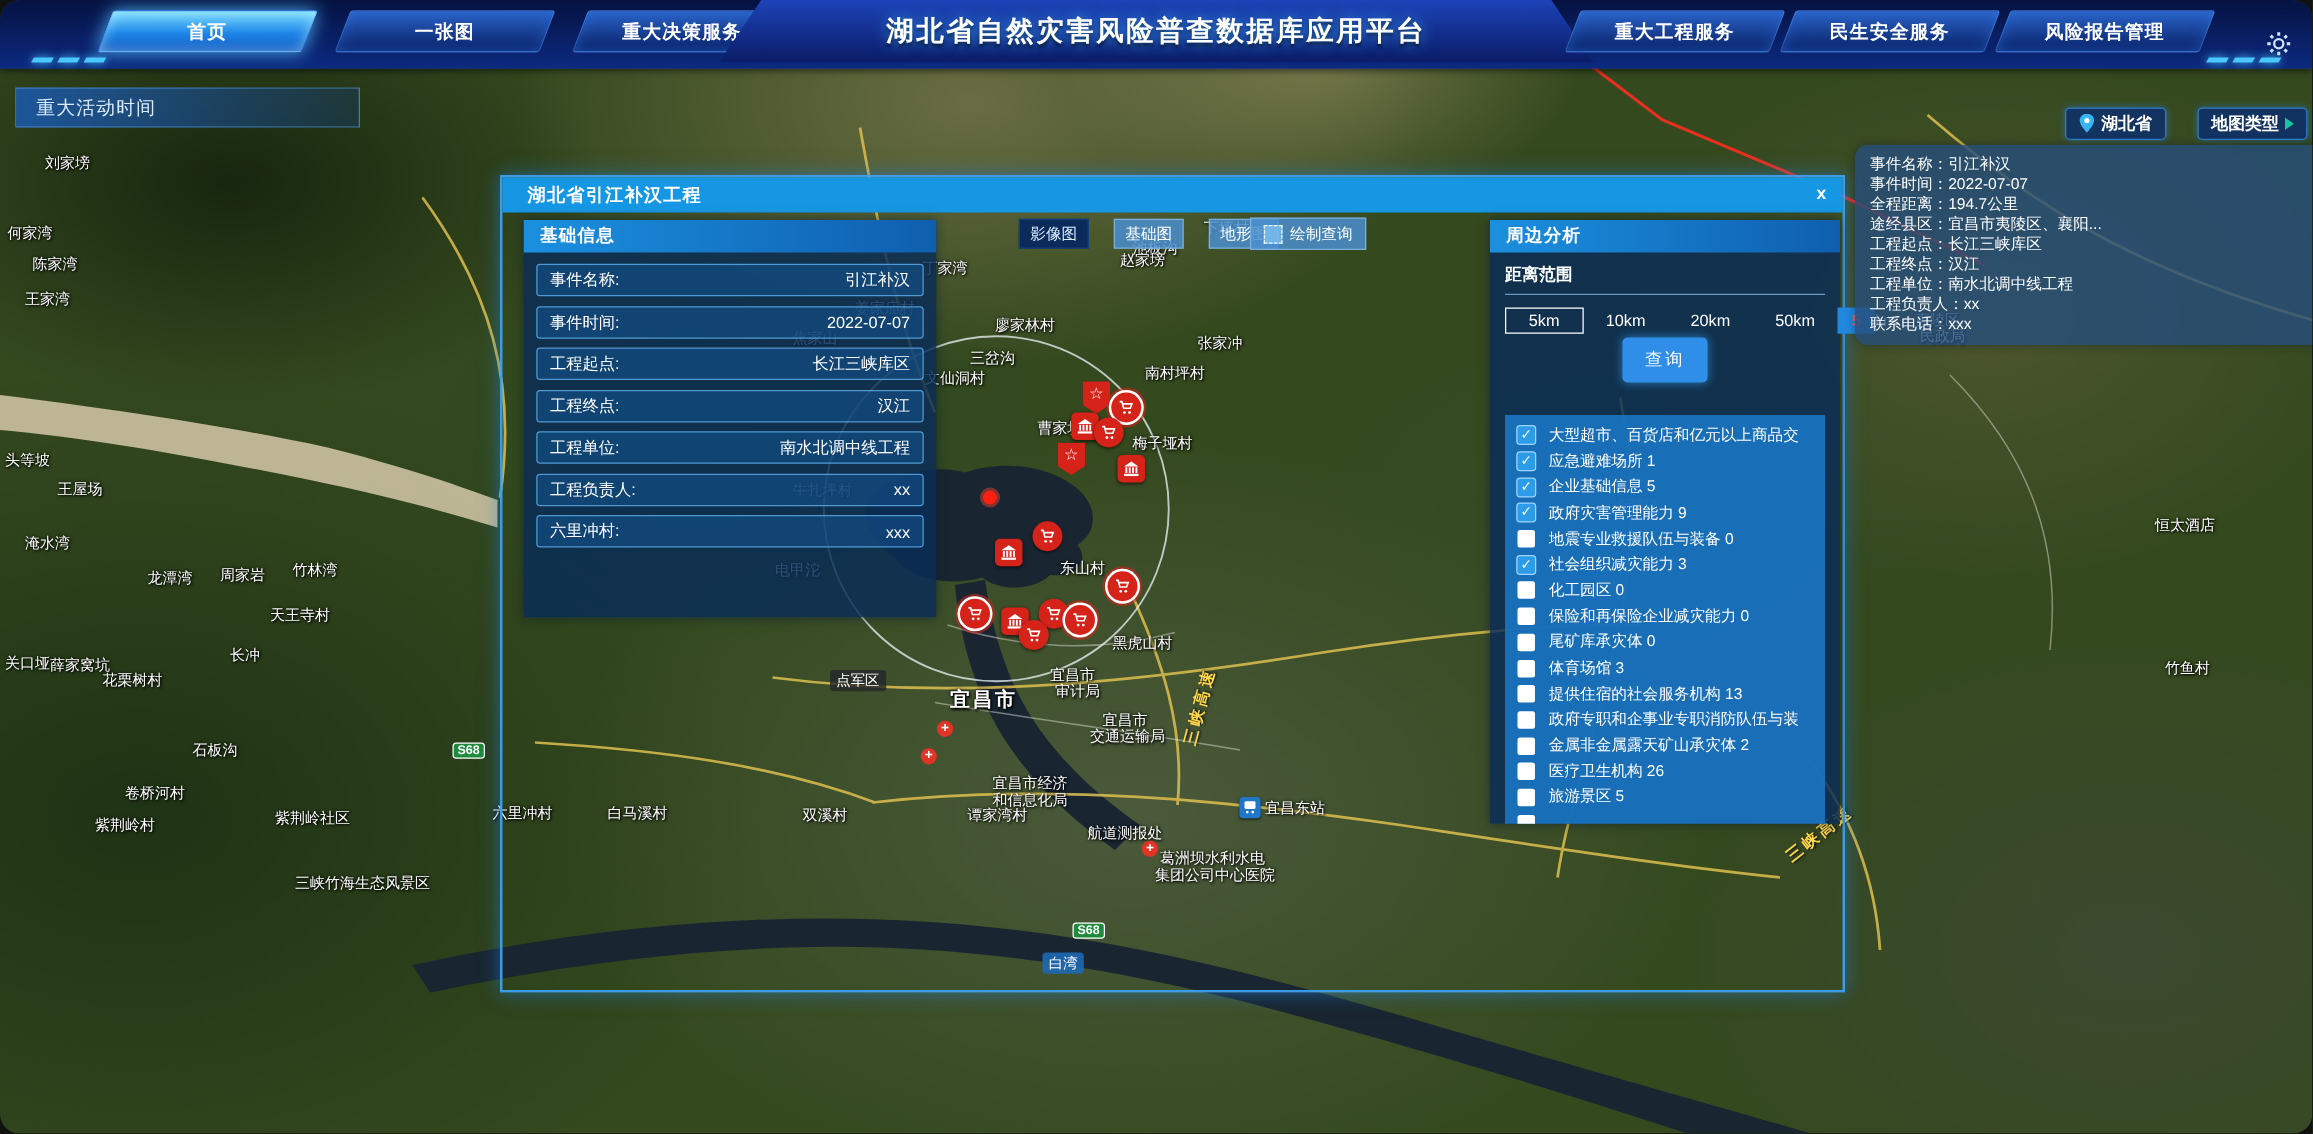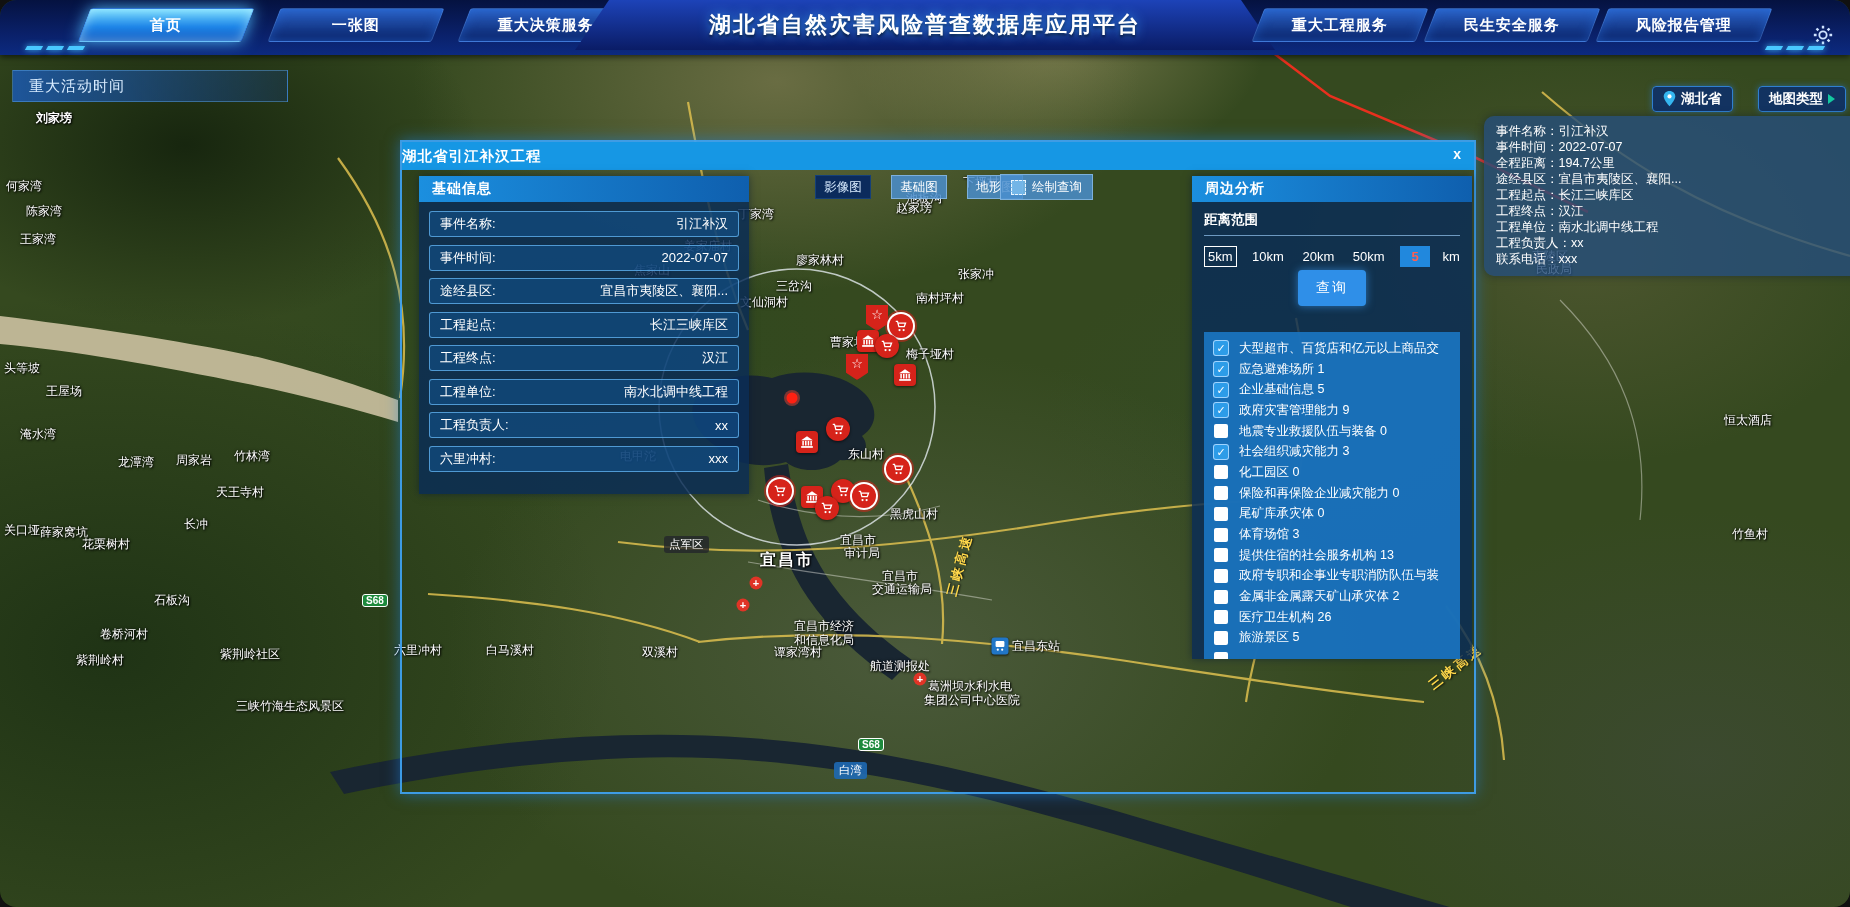--- a/index.html
+++ b/index.html
@@ -68,42 +68,42 @@
   #btn-region{left:1652px;}
   #btn-maptype{left:1758px;}
   .tri{width:0;height:0;border-top:5px solid transparent;border-bottom:5px solid transparent;border-left:7px solid #14c8a0;}
   .info-panel{position:absolute;left:1484px;top:116px;width:362px;z-index:25;padding:7px 12px 9px;
     background:rgba(38,78,122,.82);border-radius:10px;box-shadow:0 0 8px rgba(0,20,50,.4);}
   .info-line{font-size:12.5px;line-height:16px;white-space:nowrap;overflow:hidden;}
   
   .modal{position:absolute;left:400px;top:140px;width:1072px;height:650px;z-index:20;
     border:2px solid rgba(62,160,238,.95);box-shadow:0 0 14px rgba(30,130,230,.55);}
   .modal-header{position:absolute;left:0;top:0;right:0;height:28px;background:#1697e4;
-    display:flex;align-items:center;padding:0 0;font-size:14.5px;font-weight:bold;letter-spacing:1px;}
+    display:flex;align-items:center;padding:0 20px;font-size:14.5px;font-weight:bold;letter-spacing:1px;}
   .modal-close{position:absolute;right:12px;top:2px;font-size:14px;font-weight:bold;cursor:pointer;line-height:20px;}
   .layer-btns{position:absolute;left:413px;top:33px;display:flex;gap:20px;}
   .layer-btn{width:54px;height:22px;display:flex;align-items:center;justify-content:center;
     font-size:12.5px;background:rgba(74,142,206,.85);border:1px solid rgba(160,205,245,.6);cursor:pointer;}
   .layer-btn.active{background:#0b2b5c;border-color:#154078;color:#d9ecff;}
   .draw-btn{position:absolute;left:598px;top:32px;height:24px;display:flex;align-items:center;gap:6px;
     padding:0 10px;font-size:12.5px;background:rgba(74,142,206,.85);border:1px solid rgba(160,205,245,.6);cursor:pointer;}
   .draw-ico{width:13px;height:13px;border:1.5px dashed #eaf6ff;background:rgba(150,215,255,.55);}
   .sub-panel{position:absolute;background:rgba(9,44,86,.84);box-shadow:0 0 8px rgba(0,20,50,.5);}
   .sub-header{height:26px;display:flex;align-items:center;padding:0 13px;font-size:14px;font-weight:bold;letter-spacing:1px;
     background:linear-gradient(90deg,#1b8fdf,#0f5fae);}
   #basic-panel{left:17px;top:34px;width:330px;height:318px;}
   .fields{padding:9px 10px;display:flex;flex-direction:column;gap:7.5px;}
   .field-row{height:24px;display:flex;align-items:center;justify-content:space-between;padding:0 10px;
     background:rgba(18,88,152,.5);border:1px solid rgba(96,176,236,.8);border-radius:3px;font-size:13px;}
   .field-row .fv{color:#fff;}
   #analysis-panel{left:790px;top:34px;width:280px;height:483px;}
   .range-label{margin:9px 12px 0;font-size:13.5px;font-weight:bold;padding-bottom:6px;
     border-bottom:1px solid rgba(160,210,255,.65);}
   .range-row{margin:10px 12px 0;display:flex;align-items:center;justify-content:space-between;font-size:13px;}
-  .range-opt{padding:2px 3px;cursor:pointer;}
+  .range-opt{padding:2px 18px;cursor:pointer;}
   .range-opt.sel{border:1px solid #fff;}
   .range-input{width:26px;height:19px;border:none;background:#2188dd;color:#ff5f52;font-size:13px;
     font-weight:bold;text-align:center;outline:none;font-family:inherit;}
   .query-btn{position:absolute;left:106px;top:94px;width:68px;height:36px;border:none;border-radius:4px;
     background:#2f8fe8;color:#fff;font-size:14px;letter-spacing:2px;cursor:pointer;box-shadow:0 0 8px rgba(60,160,250,.6);font-family:inherit;}
   .checklist{position:absolute;left:12px;top:156px;width:256px;height:327px;overflow:hidden;
     background:rgba(26,116,192,.92);padding:6px 0 0 10px;box-sizing:border-box;}
   .chk-row{height:20.7px;display:flex;align-items:center;gap:11px;cursor:pointer;}
   .cb{width:14px;height:14px;flex:0 0 14px;background:#fff;border-radius:2px;font-size:11px;line-height:14px;
     text-align:center;color:#fff;}
@@ -136,21 +136,21 @@
       </g>
       <g stroke="#e8e8e0" stroke-width="1.2" fill="none" opacity="0.45">
         <path d="M758 500 C 820 520, 880 522, 940 506"></path>
         <path d="M748 562 C 830 576, 912 586, 992 600"></path>
         <path d="M1560 300 C 1620 360, 1650 430, 1640 520"></path>
       </g>
       <circle cx="797" cy="407" r="138" fill="none" stroke="#eef4fb" stroke-opacity="0.75" stroke-width="1.5"></circle>
       <path d="M1222 14 L 1330 96 L 1468 154 L 1588 212" stroke="#e8301e" stroke-width="2.5" fill="none"></path>
     </svg>
     <div id="map-labels">
-        <div class="map-label" style="left: 38px; top: 112px; font-weight: bold;">刘家塝</div>
+        <div class="map-label" style="left: 38px; top: 124px;">刘家塝</div>
         <div class="map-label" style="left: 8px; top: 180px;">何家湾</div>
         <div class="map-label" style="left: 28px; top: 205px;">陈家湾</div>
         <div class="map-label" style="left: 22px; top: 233px;">王家湾</div>
         <div class="map-label" style="left: 6px; top: 362px;">头等坡</div>
         <div class="map-label" style="left: 48px; top: 385px;">王屋场</div>
         <div class="map-label" style="left: 22px; top: 428px;">淹水湾</div>
         <div class="map-label" style="left: 120px; top: 456px;">龙潭湾</div>
         <div class="map-label" style="left: 178px; top: 454px;">周家岩</div>
         <div class="map-label" style="left: 236px; top: 450px;">竹林湾</div>
         <div class="map-label" style="left: 218px; top: 486px;">天王寺村</div>
@@ -463,24 +463,20 @@
       <div class="fields" id="basic-fields">
           <div class="field-row">
             <span class="fl">事件名称:</span>
             <span class="fv">引江补汉</span>
           </div>
           <div class="field-row">
             <span class="fl">事件时间:</span>
             <span class="fv">2022-07-07</span>
           </div>
           <div class="field-row">
-            <span class="fl">途经县区:</span>
-            <span class="fv">宜昌市夷陵区、襄阳...</span>
-          </div>
-          <div class="field-row">
             <span class="fl">工程起点:</span>
             <span class="fv">长江三峡库区</span>
           </div>
           <div class="field-row">
             <span class="fl">工程终点:</span>
             <span class="fv">汉江</span>
           </div>
           <div class="field-row">
             <span class="fl">工程单位:</span>
             <span class="fv">南水北调中线工程</span>

